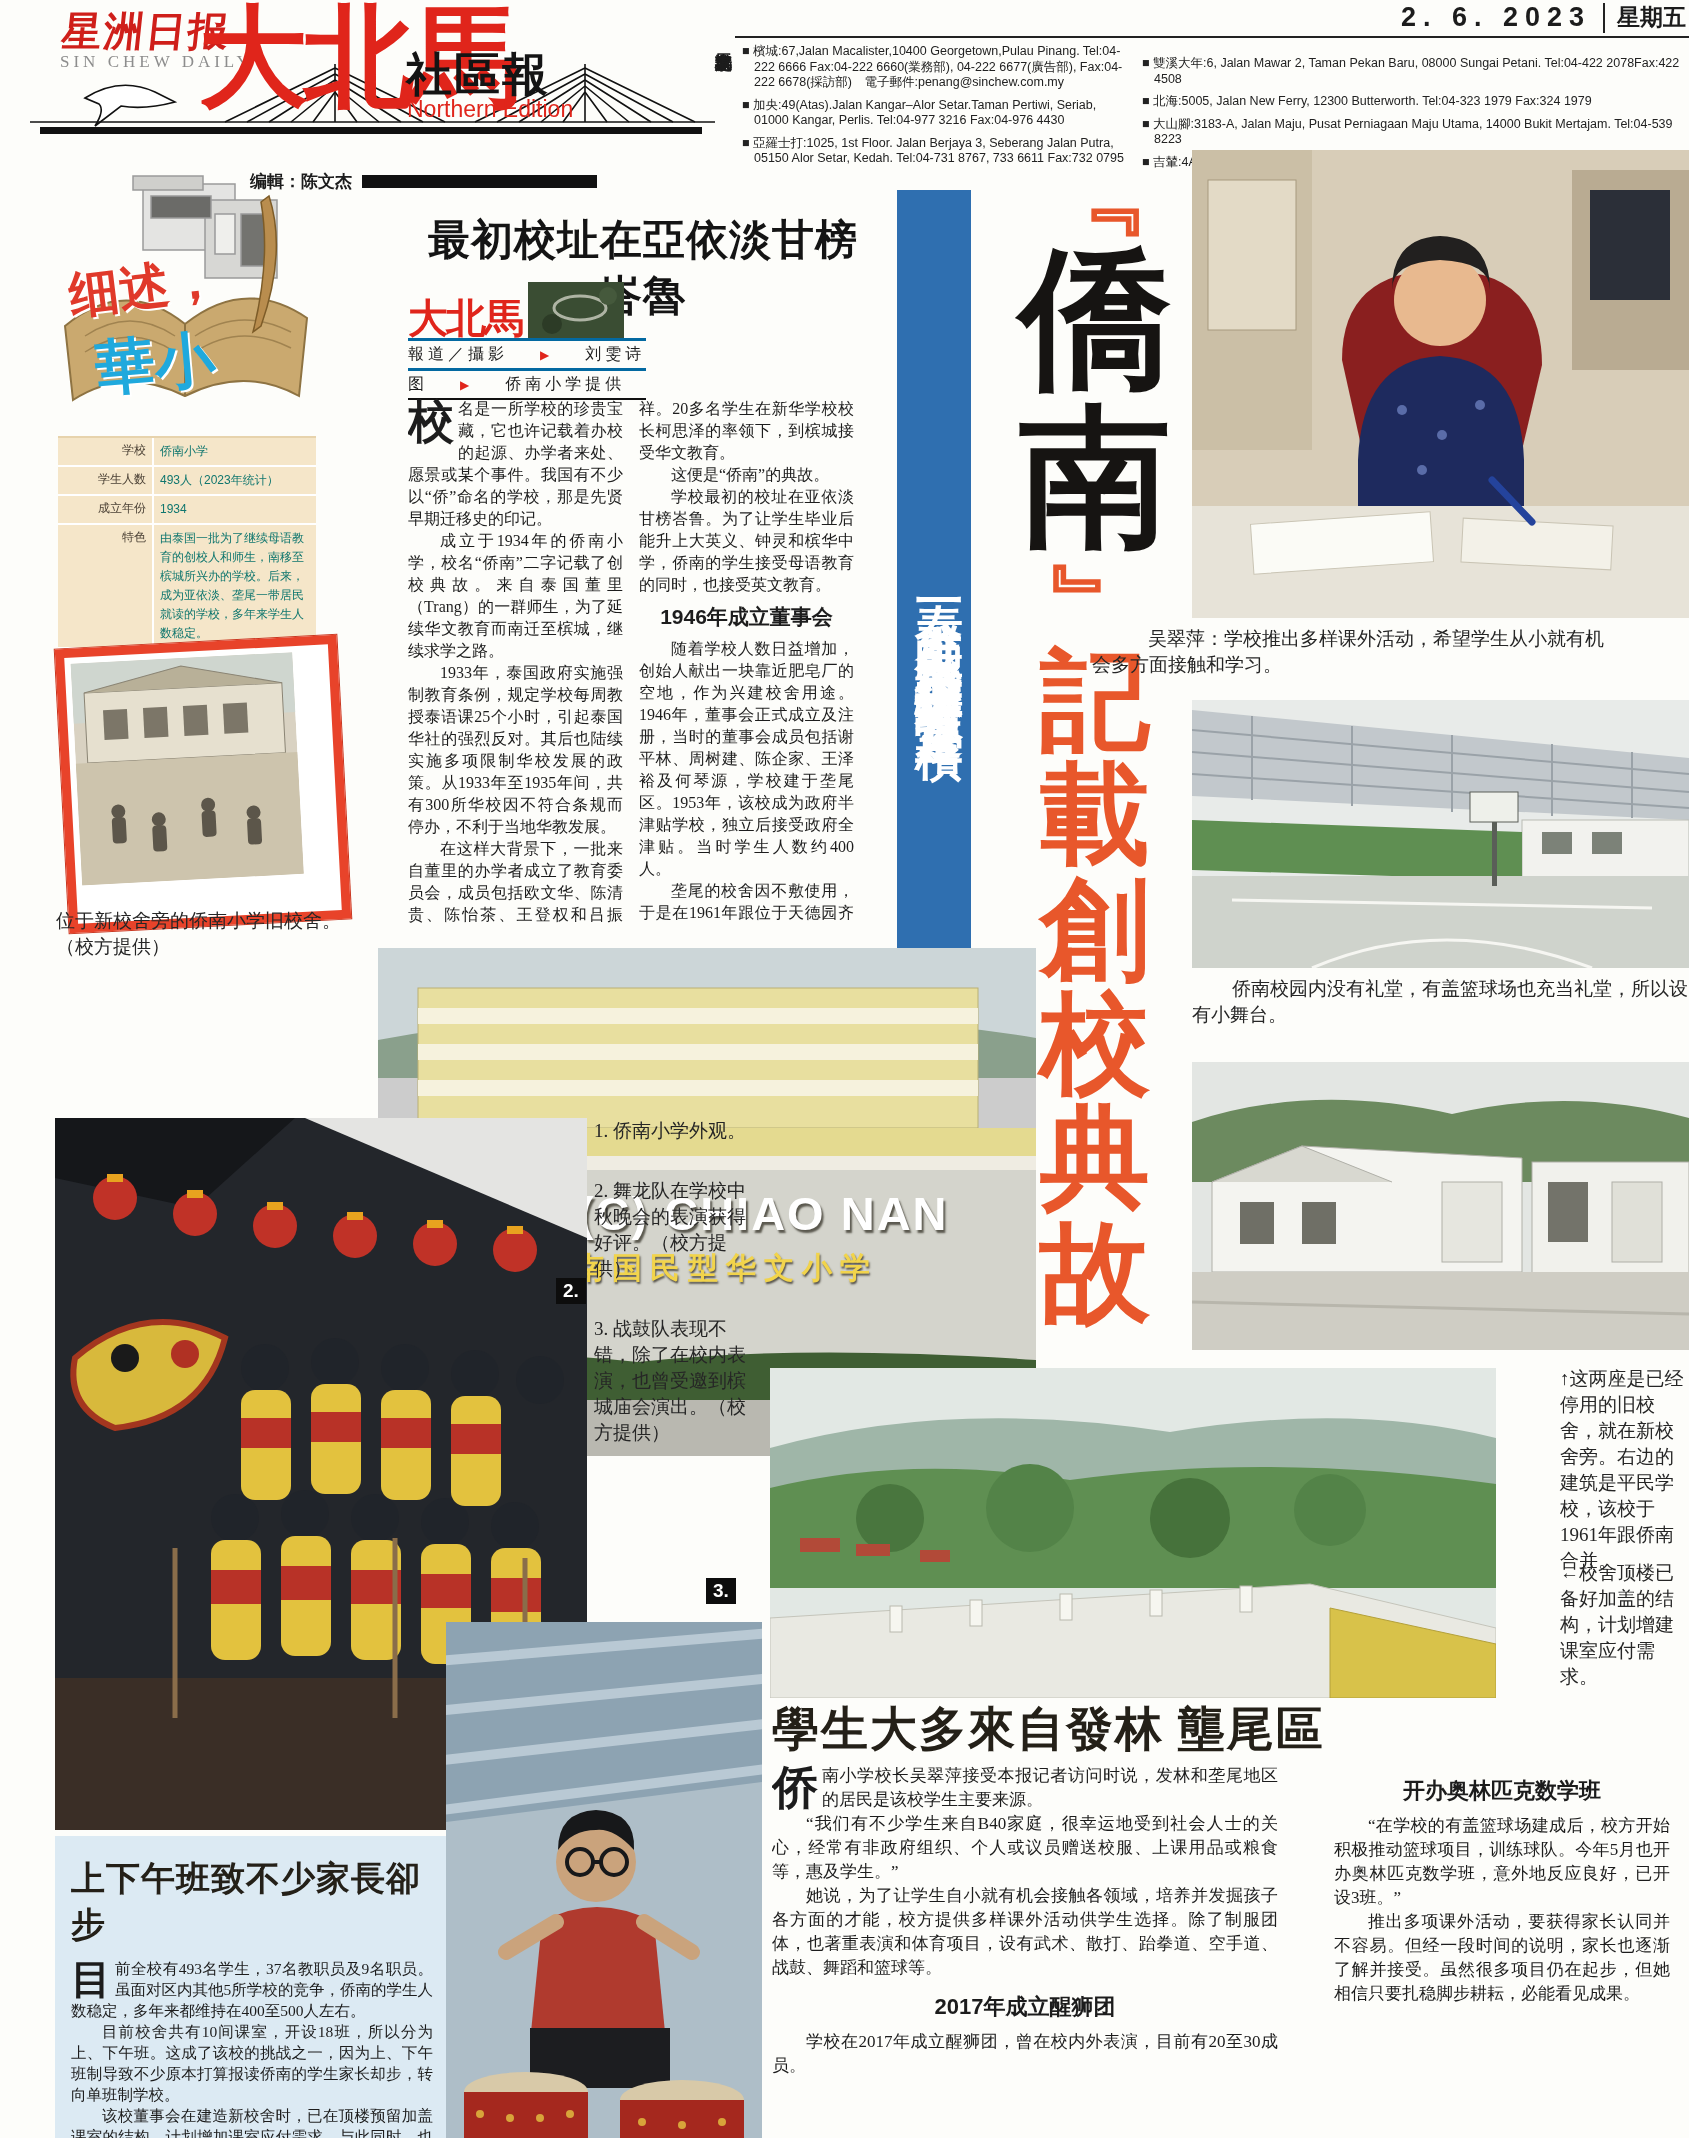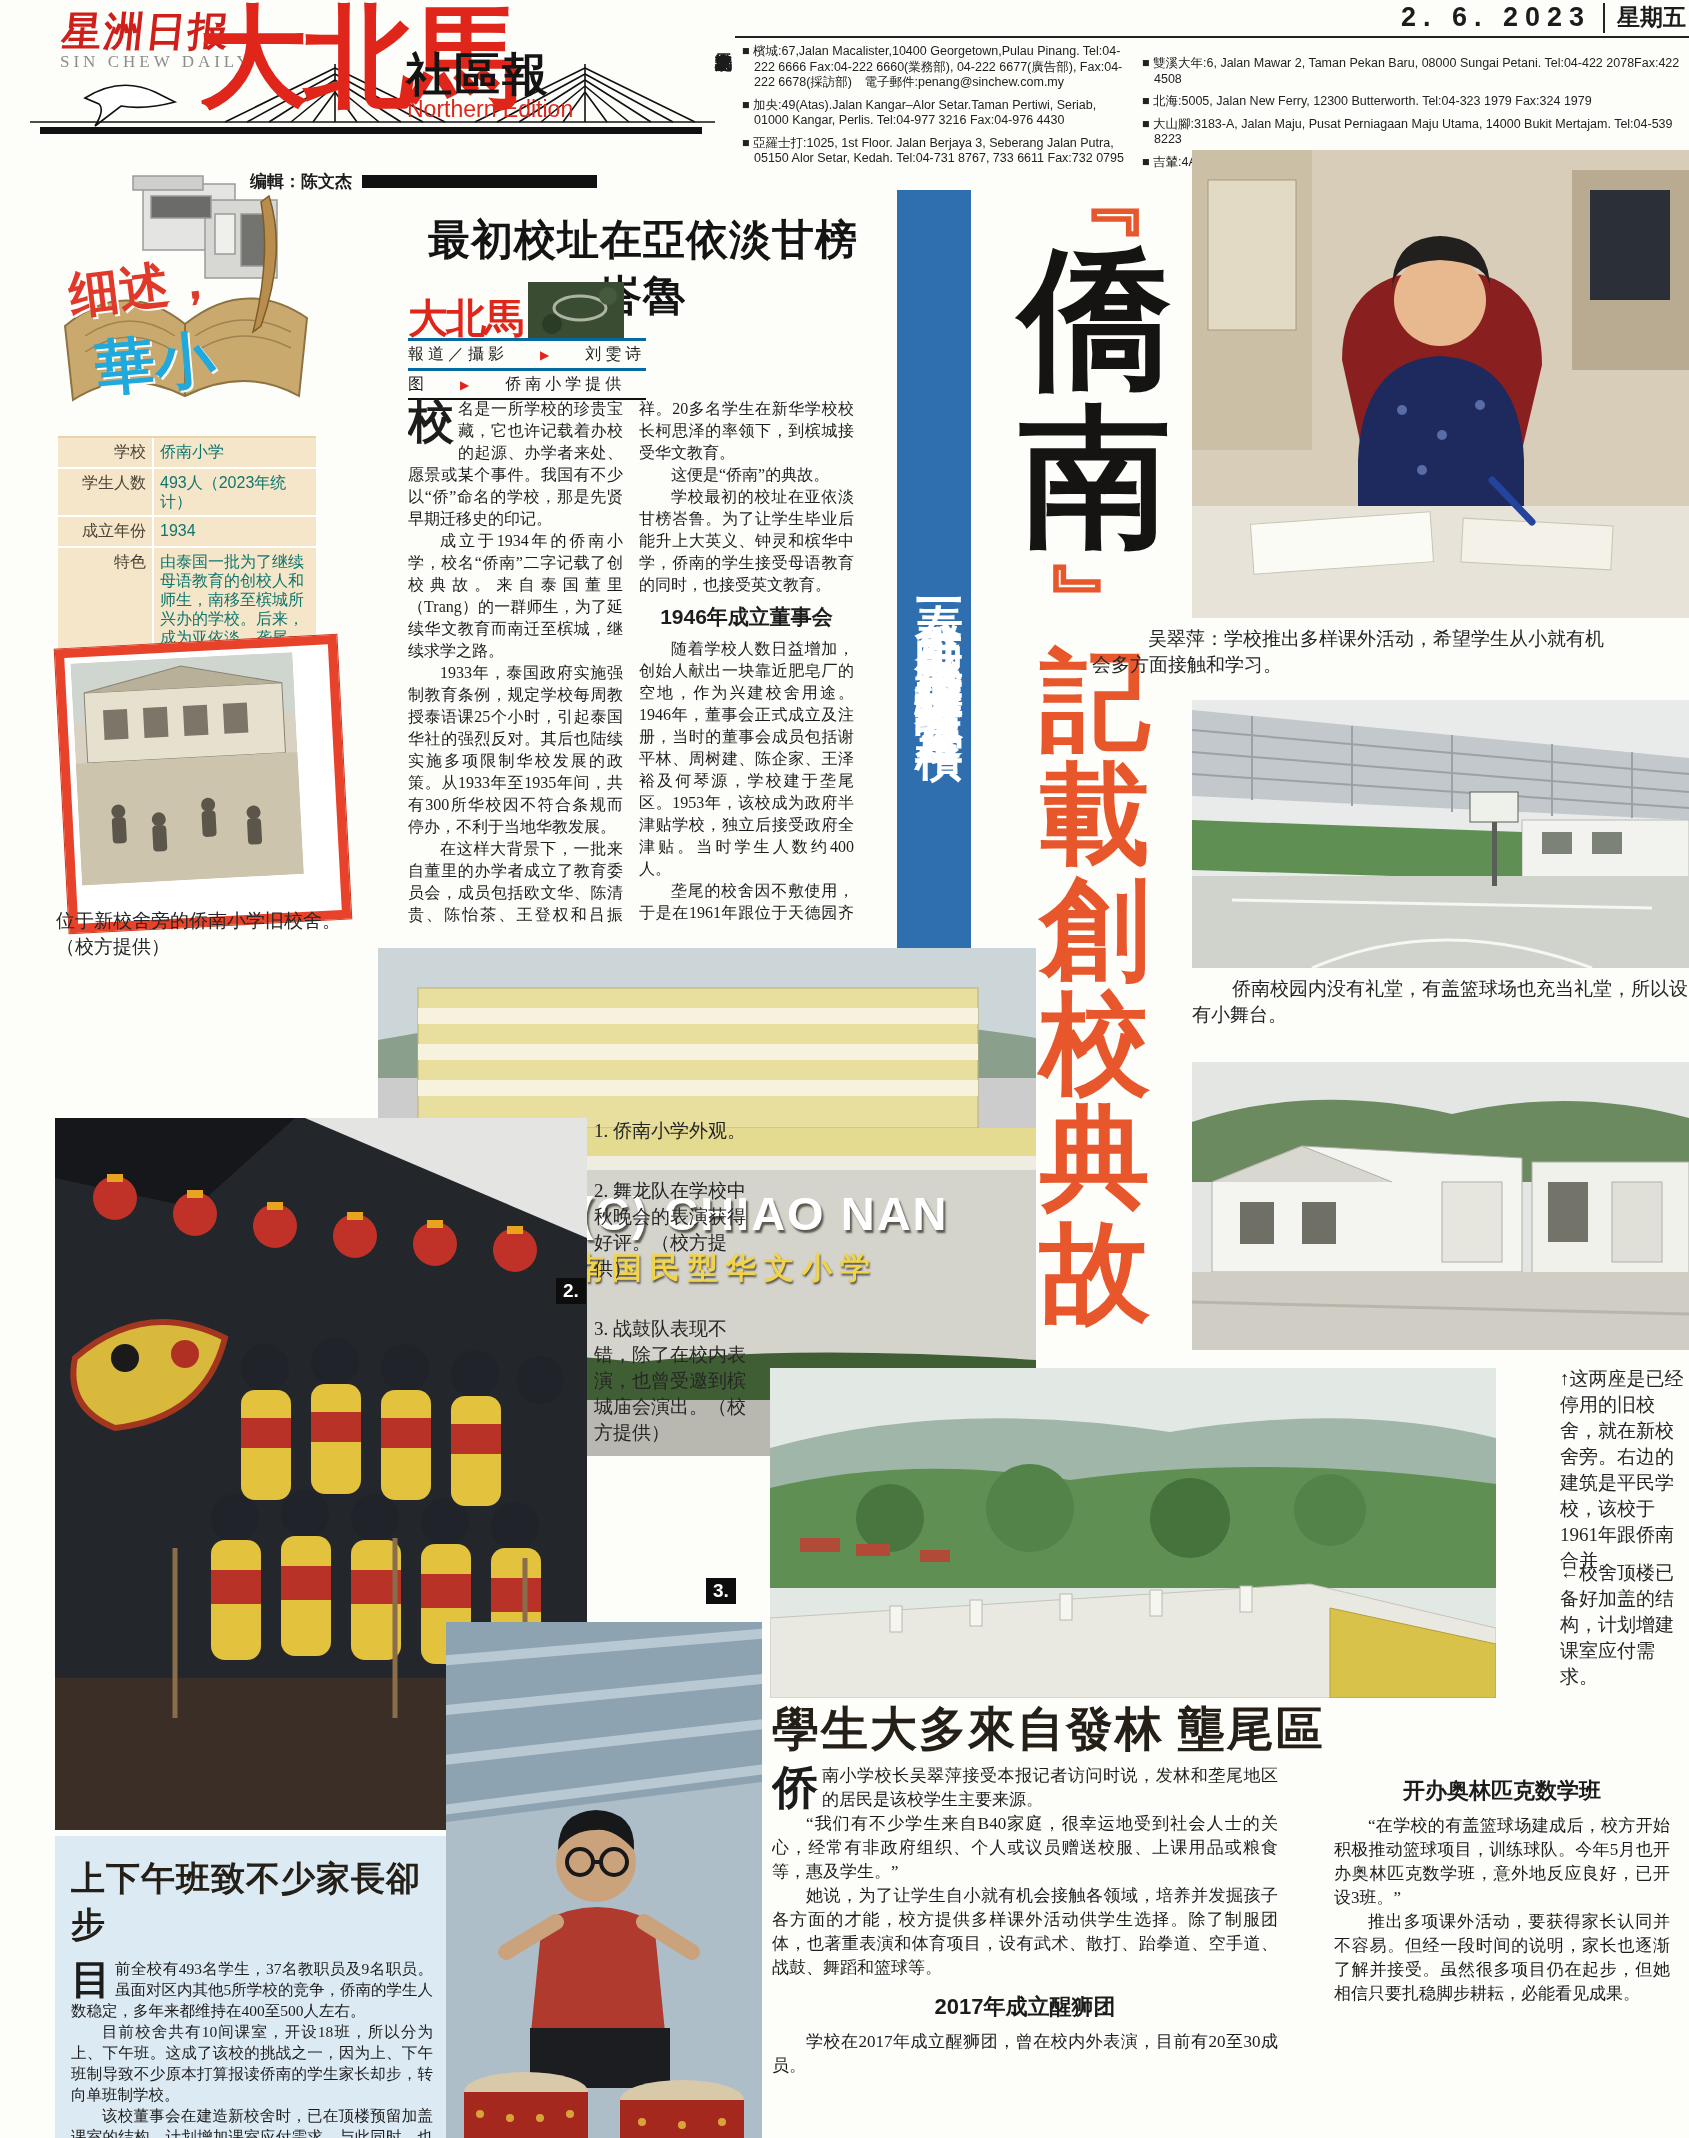--- a/index.html
+++ b/index.html
@@ -34,21 +34,21 @@
   .weekday{font-size:23px;font-weight:bold;font-family:"Liberation Sans",sans-serif;}
   .bridge-art{left:25px;top:58px;}
 
   
   .feature-art{left:55px;top:156px;width:262px;height:276px;}
   .fa-txt1{position:absolute;left:14px;top:98px;font-size:50px;font-weight:bold;color:#e0392a;
            font-family:"Liberation Sans",sans-serif;transform:rotate(-7deg);text-shadow:2px 2px 0 #fff;}
   .fa-txt2{position:absolute;left:40px;top:168px;font-size:60px;font-weight:bold;color:#1fa9dd;
            font-family:"Liberation Sans",sans-serif;transform:rotate(-5deg);text-shadow:2px 2px 0 #fff;}
   .info-table{left:58px;top:436px;width:258px;background:#f5e6c9;border-top:2px solid #e7d3ac;
-              font-family:"Liberation Sans",sans-serif;font-size:16px;}
+              font-family:"Liberation Sans",sans-serif;font-size:12px;}
   .info-table .row{display:flex;border-bottom:2px solid #fff;}
   .info-table .cell-l{width:86px;padding:4px 6px 4px 2px;text-align:right;color:#4c4236;flex-shrink:0;
                       border-right:2px solid #fff;}
   .info-table .cell-v{padding:4px 6px;line-height:19px;color:#0f766e;}
   .old-photo{left:62px;top:642px;width:252px;height:254px;border:9px solid #e8432a;background:#fff;
              padding:6px;transform:rotate(-3deg);box-shadow:0 0 0 1px #c9351e;}
   .old-photo-caption{left:56px;top:908px;width:300px;font-size:18px;line-height:24px;color:#222;
                      white-space:pre-line;}
 
   

